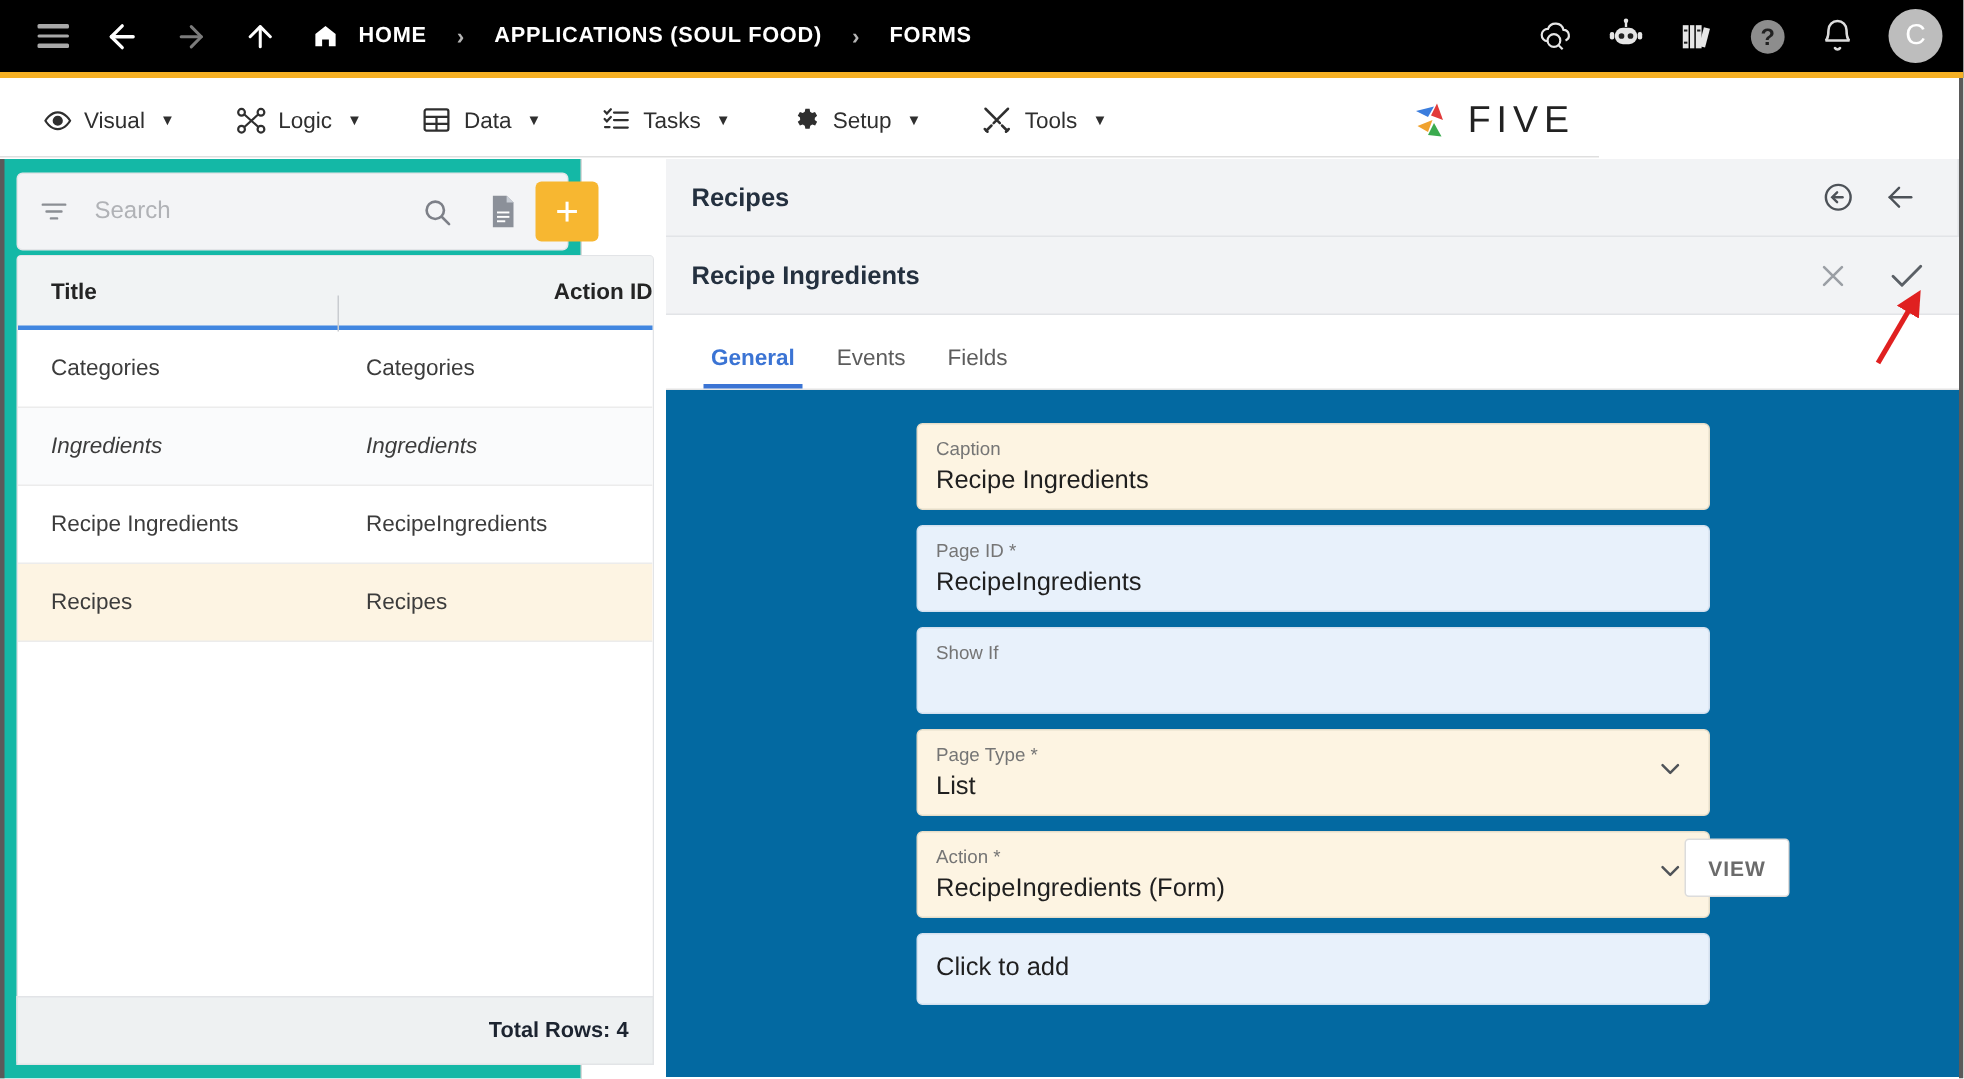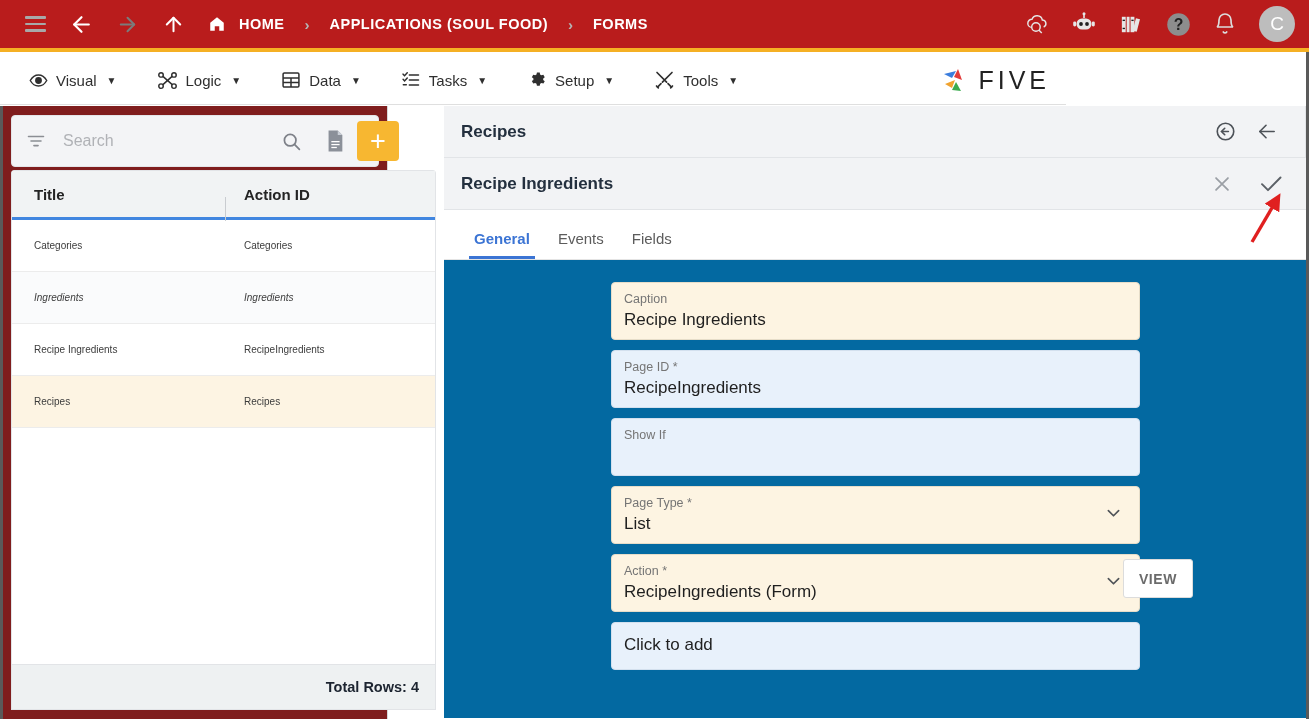--- a/index.html
+++ b/index.html
@@ -13,21 +13,21 @@
     position: relative;
     width: 1309px; height: 719px;
     background: #ffffff;
     border-right: 3px solid #5a5a5a;
   }
 
   
   .topbar {
     position: absolute; left: 0; top: 0;
     width: 1309px; height: 52px;
-    background: #b91c1c;
+    background: #000000;
     display: flex; align-items: center;
     padding: 0 14px 0 18px;
     border-bottom: 4px solid #f5b024;
   }
   .tb-icon {
     width: 34px; height: 34px;
     display: flex; align-items: center; justify-content: center;
     color: #ffffff; flex: none; cursor: pointer;
   }
   .tb-icon.dim { color: #7b7b7b; }
@@ -77,21 +77,21 @@
   }
   .five-text {
     font-size: 25px; letter-spacing: 4px; color: #222;
     font-family: "Liberation Sans", sans-serif; font-weight: 300;
   }
 
   
   .left-panel {
     position: absolute; left: 0; top: 106px;
     width: 388px; height: 613px;
-    background: #7f1d1d;
+    background: #14b8a6;
     border-right: 1px solid #d8d8d8;
     border-left: 3px solid #5a5a5a;
   }
   .search-wrap {
     margin: 9px 8px 0 8px;
     height: 52px;
     background: #f3f4f6;
     border: 1px solid #e3e5e8;
     border-radius: 4px;
     display: flex; align-items: center;
@@ -129,29 +129,29 @@
   }
   .gh-cell {
     font-size: 15px; font-weight: bold; color: #242424;
     padding-left: 22px;
   }
   .gh-cell.c1 { width: 214px; position: relative; }
   .gh-cell.c1::after {
     content: ""; position: absolute; right: 0; top: 11px;
     width: 1px; height: 24px; background: #c9ccd0;
   }
-  .gh-cell.c2 { flex: 1; padding-left: 18px; }
+  .gh-cell.c2 { flex: 1; padding-left: 18px; text-align: right; }
   .grid-body { flex: 1; overflow: hidden; background:#ffffff; }
   .grid-row {
     height: 52px; display: flex; align-items: center;
     border-bottom: 1px solid #ececec; cursor: pointer;
   }
   .grid-row.alt { background: #fafbfc; font-style: italic; }
   .grid-row.sel { background: #fdf4e3; }
-  .gr-cell { font-size: 10px; color: #3c3c3c; padding-left: 22px; }
+  .gr-cell { font-size: 15px; color: #3c3c3c; padding-left: 22px; }
   .gr-cell.c1 { width: 214px; }
   .gr-cell.c2 { flex: 1; padding-left: 18px; }
   .grid-foot {
     position: absolute; left: 8px; bottom: 9px;
     width: 425px; height: 46px;
     background: #eef1f2; border: 1px solid #e2e4e7;
     display: flex; align-items: center; justify-content: flex-end;
     padding-right: 16px;
   }
   .total-rows { font-size: 14.5px; font-weight: bold; color: #1c2430; }

